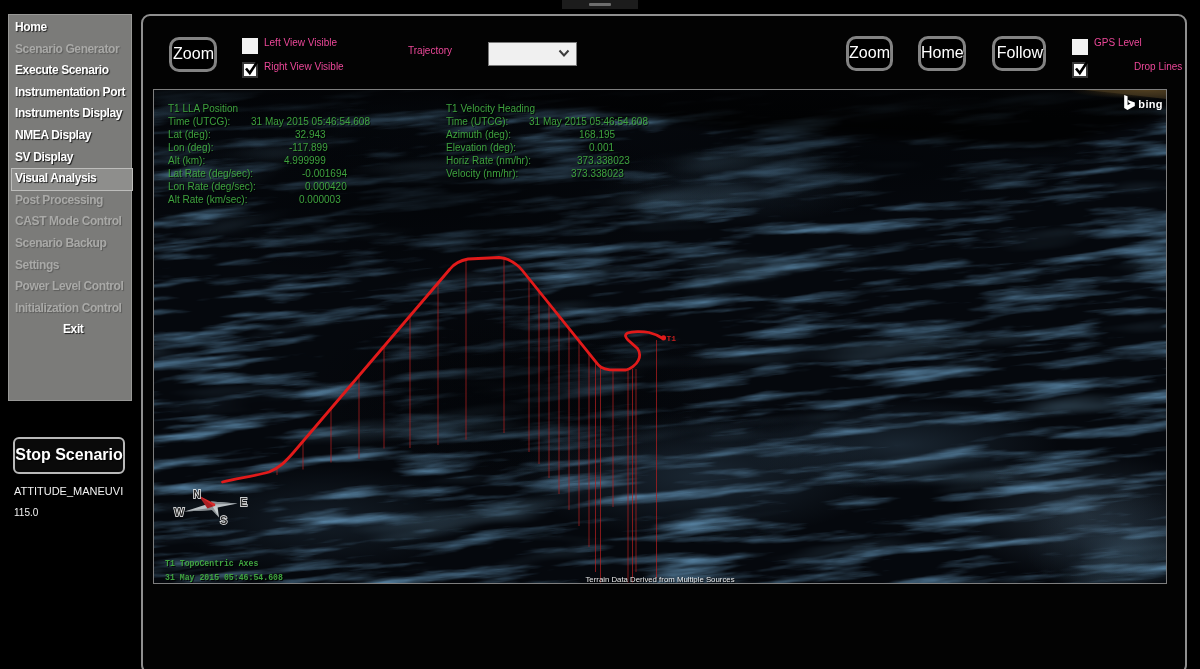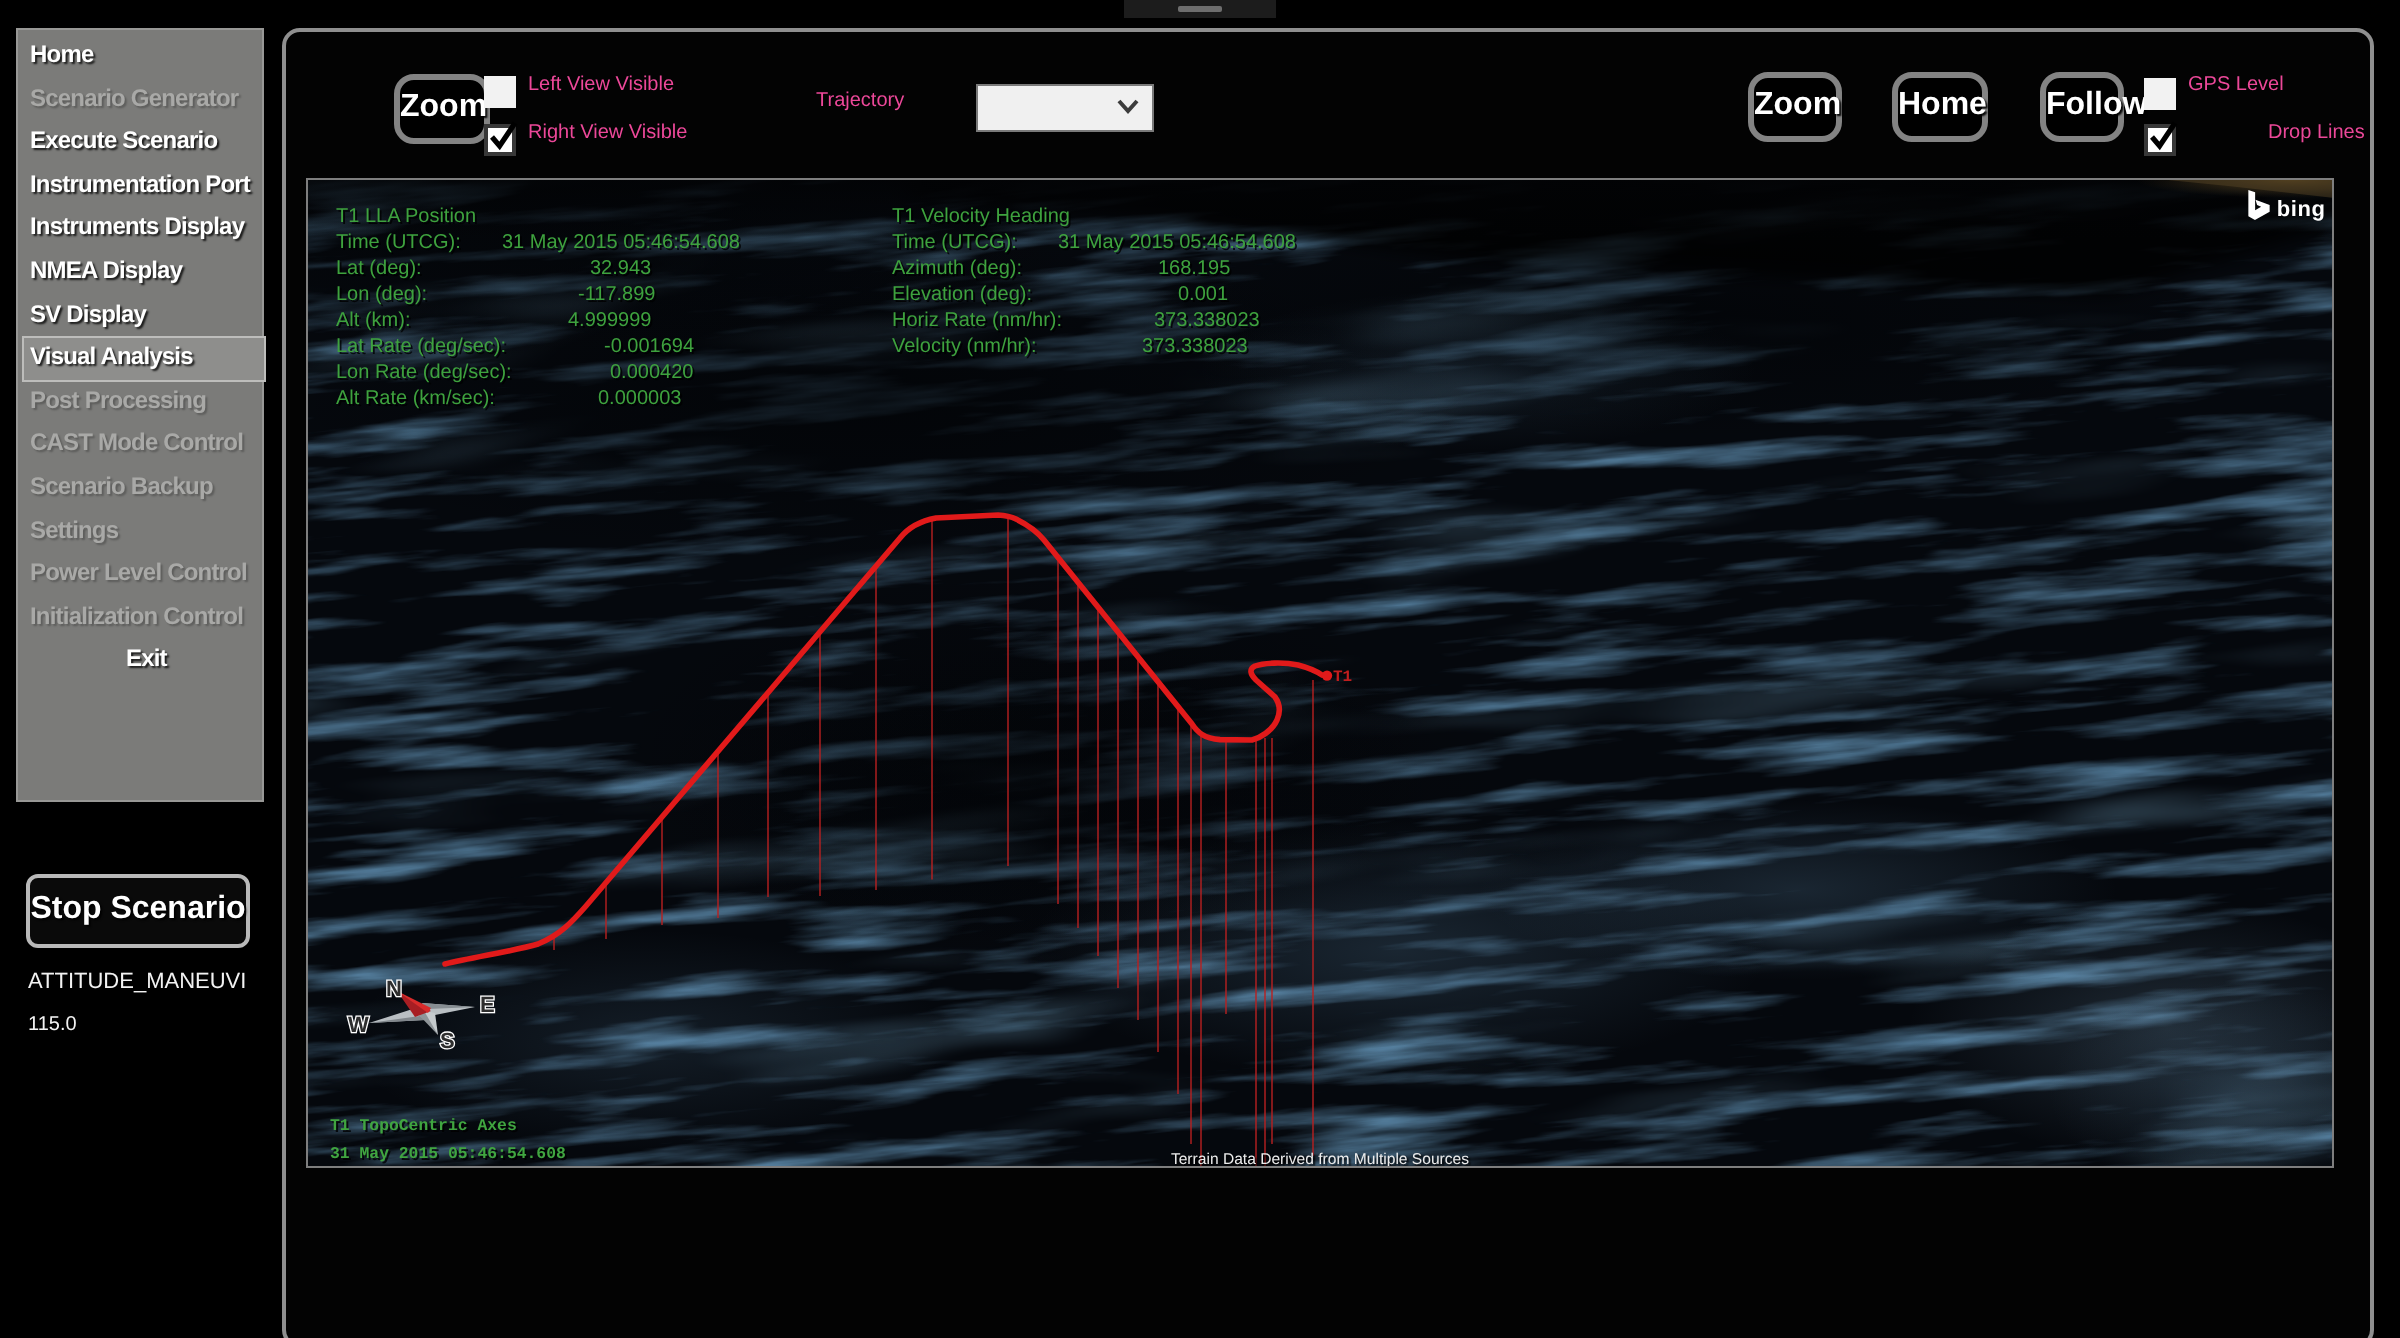--- a/index.html
+++ b/index.html
@@ -12,25 +12,25 @@
   .mi{position:absolute;left:6px;width:116px;height:21.6px;line-height:21.6px;font-size:12px;letter-spacing:-0.4px;font-weight:bold;color:#fff;text-shadow:1px 1px 1px rgba(0,0,0,0.8);white-space:nowrap;}
   .mi.dis{color:#a9a9a7;text-shadow:1px 1px 1px rgba(0,0,0,0.25);}
   #vahl{left:2px;top:152.5px;width:120px;height:21px;background:#8e8e8c;border:1px solid #bdbdbb;}
   
   #stopbtn{left:13px;top:437px;width:112px;height:37px;background:#0a0a0a;border:2px solid #b9b9b9;border-radius:6px;box-sizing:border-box;color:#fff;font-weight:bold;font-size:16px;text-align:center;line-height:32px;text-shadow:1px 1px 1px rgba(0,0,0,0.9);}
   #att{left:14px;top:485px;font-size:11px;color:#f2f2f2;}
   #v115{left:14px;top:507px;font-size:10px;color:#f2f2f2;}
   
   #panel{left:141px;top:14px;width:1046px;height:660px;border:2px solid #8f8f8f;border-radius:9px;box-sizing:border-box;background:#030303;}
   
-  .tbtn{position:absolute;background:#000;border:3px solid #838383;border-radius:10px;box-sizing:border-box;color:#fff;font-weight:bold;font-size:16px;text-align:left;text-shadow:1px 1px 1px #000;margin-left:28px;}
+  .tbtn{position:absolute;background:#000;border:3px solid #838383;border-radius:10px;box-sizing:border-box;color:#fff;font-weight:normal;font-size:16px;text-align:right;text-shadow:1px 1px 1px #000;}
   #zoomL{left:26px;top:21px;width:48px;height:35px;line-height:28px;}
   #zoomR{left:703px;top:20px;width:47px;height:35px;line-height:28px;}
   #homeB{left:775px;top:20px;width:48px;height:35px;line-height:28px;}
-  #followB{left:849px;top:20px;width:42px;height:35px;line-height:28px;}
+  #followB{left:849px;top:20px;width:54px;height:35px;line-height:28px;}
   .cb{position:absolute;width:16px;height:16px;background:#f2f2f2;}
   .cb.ck{background:#fff;border:2.5px solid #383838;box-sizing:border-box;}
   .cblab{position:absolute;color:#ec4899;font-size:10px;white-space:nowrap;}
   
   #map{left:10px;top:73px;width:1014px;height:495px;border:1px solid #7e7e7e;box-sizing:border-box;background:#05080d;overflow:hidden;}
   .gtx{position:absolute;color:#3ea23e;font-size:10px;white-space:pre;text-shadow:1px 1px 0 rgba(0,0,0,0.8);}
   .gmono{position:absolute;color:#40a540;font-family:"Liberation Mono",monospace;font-size:8.2px;font-weight:bold;white-space:pre;text-shadow:1px 1px 0 rgba(0,0,0,0.8);}
   #terr{position:absolute;left:0;width:1012px;text-align:center;color:#ececec;font-size:7.8px;text-shadow:1px 1px 1px #000;}
   #bing{position:absolute;left:970px;top:5px;color:#fff;font-weight:bold;font-size:11px;letter-spacing:0.3px;white-space:nowrap;}
 </style></head>

